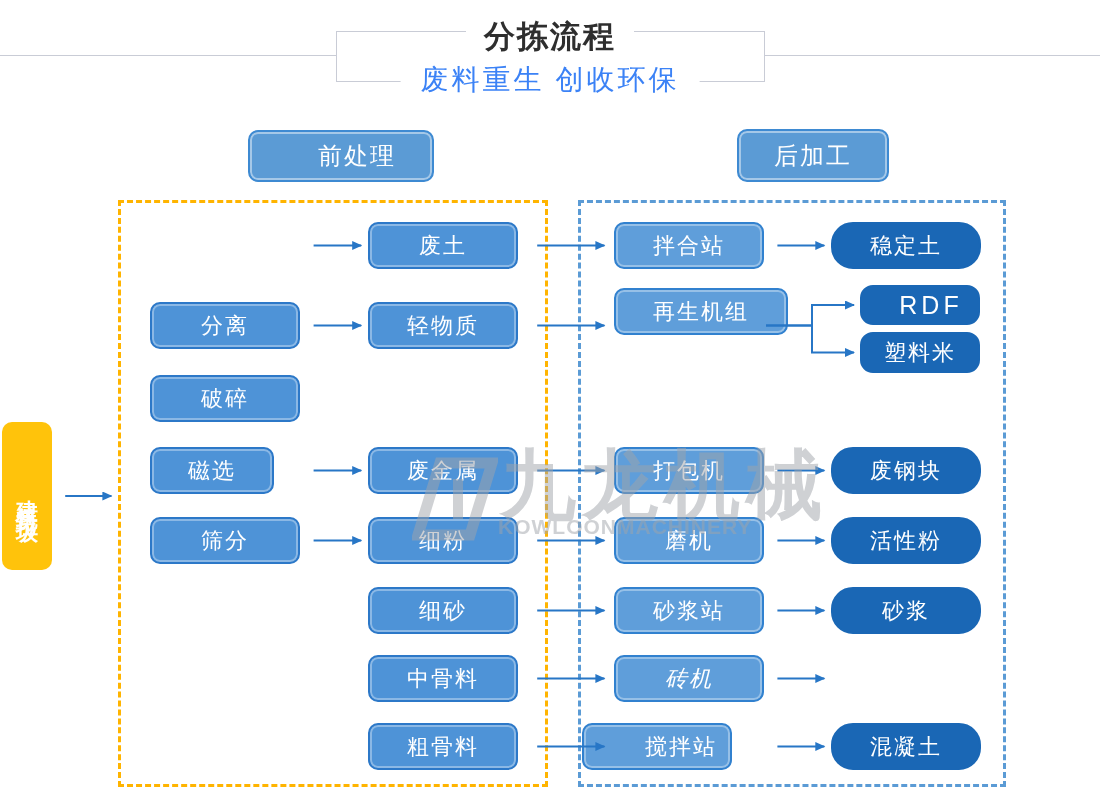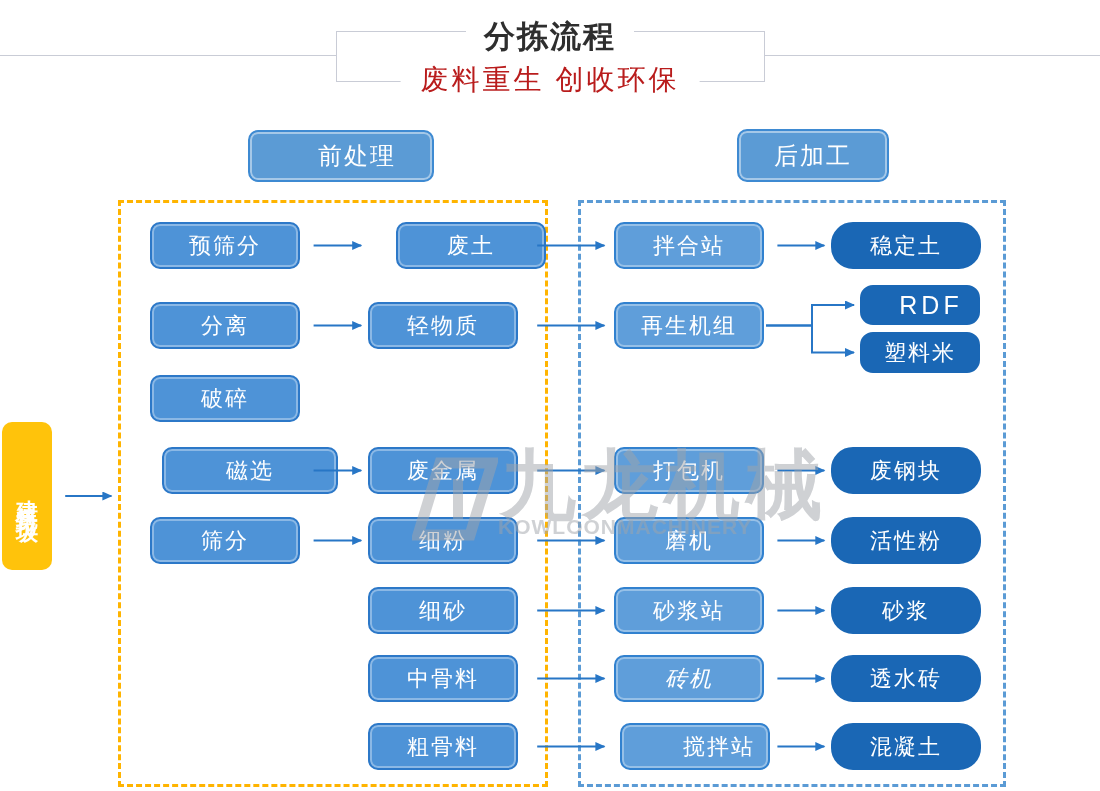--- a/index.html
+++ b/index.html
@@ -9,21 +9,21 @@
   }
   
   .hline{position:absolute;left:0;top:55px;width:1100px;height:0;border-top:1px solid #c9ccd6;z-index:0;}
   .hbox{position:absolute;left:336px;top:31px;width:427px;height:49px;background:#fff;border:1px solid #c9ccd6;z-index:1;}
   .title{
     position:absolute;top:16px;left:50%;transform:translateX(-50%);z-index:2;
     background:#fff;padding:0 18px;font-size:31px;font-weight:bold;color:#2e2e2e;white-space:nowrap;letter-spacing:2px;
   }
   .subtitle{
     position:absolute;top:61px;left:50%;transform:translateX(-50%);z-index:2;
-    background:#fff;padding:0 20px;font-size:28px;color:#b91c1c;white-space:nowrap;letter-spacing:3px;
+    background:#fff;padding:0 20px;font-size:28px;color:#3b82f6;white-space:nowrap;letter-spacing:3px;
   }
   
   .secbtn{
     position:absolute;display:flex;align-items:center;justify-content:center;
     background:#5b9bd5;border:2px solid #3e8ad2;border-radius:10px;
     box-shadow:inset 0 0 0 2px rgba(255,255,255,.45);
     color:#fff;font-size:24px;letter-spacing:2px;z-index:3;
   }
   
   .groupbox{position:absolute;z-index:1;background:transparent;}
@@ -66,49 +66,47 @@
   <div class="subtitle">废料重生 创收环保</div>
 
   <div class="secbtn" style="left:248px;top:130px;width:150px;height:48px;padding-left:32px;">前处理</div>
   <div class="secbtn" style="left:737px;top:129px;width:148px;height:49px;">后加工</div>
 
   <div class="groupbox yellow" style="left:118px;top:200px;width:424px;height:581px;"></div>
   <div class="groupbox blue" style="left:578px;top:200px;width:422px;height:581px;"></div>
 
   <div class="source">建筑垃圾</div>
 
-  <div class="node process" style="left:150px;top:222px;width:150px;height:47px;">预筛分</div>
   <div class="node process" style="left:150px;top:302px;width:150px;height:47px;">分离</div>
   <div class="node process" style="left:150px;top:375px;width:150px;height:47px;">破碎</div>
-  <div class="node process" style="left:162px;top:447px;width:176px;height:47px;">磁选</div>
+  <div class="node process" style="left:150px;top:447px;width:124px;height:47px;">磁选</div>
   <div class="node process" style="left:150px;top:517px;width:150px;height:47px;">筛分</div>
 
-  <div class="node process" style="left:368px;top:222px;width:150px;height:47px;margin-left:28px;">废土</div>
+  <div class="node process" style="left:368px;top:222px;width:150px;height:47px;">废土</div>
   <div class="node process" style="left:368px;top:302px;width:150px;height:47px;">轻物质</div>
   <div class="node process" style="left:368px;top:447px;width:150px;height:47px;">废金属</div>
   <div class="node process" style="left:368px;top:517px;width:150px;height:47px;">细粉</div>
   <div class="node process" style="left:368px;top:587px;width:150px;height:47px;">细砂</div>
   <div class="node process" style="left:368px;top:655px;width:150px;height:47px;">中骨料</div>
   <div class="node process" style="left:368px;top:723px;width:150px;height:47px;">粗骨料</div>
 
   <div class="node machine" style="left:614px;top:222px;width:150px;height:47px;">拌合站</div>
-  <div class="node machine" style="left:614px;top:302px;width:150px;height:47px;">再生机组</div>
+  <div class="node machine" style="left:614px;top:288px;width:174px;height:47px;">再生机组</div>
   <div class="node machine" style="left:614px;top:447px;width:150px;height:47px;">打包机</div>
   <div class="node machine" style="left:614px;top:517px;width:150px;height:47px;">磨机</div>
   <div class="node machine" style="left:614px;top:587px;width:150px;height:47px;">砂浆站</div>
   <div class="node machine" style="left:614px;top:655px;width:150px;height:47px;font-style:italic;">砖机</div>
-  <div class="node machine" style="left:620px;top:723px;width:150px;height:47px;padding-left:48px;">搅拌站</div>
+  <div class="node machine" style="left:582px;top:723px;width:150px;height:47px;padding-left:48px;">搅拌站</div>
 
   <div class="node result" style="left:831px;top:222px;width:150px;height:47px;">稳定土</div>
   <div class="node result small latin" style="left:860px;top:285px;width:120px;height:40px;">RDF</div>
   <div class="node result small" style="left:860px;top:332px;width:120px;height:41px;">塑料米</div>
   <div class="node result" style="left:831px;top:447px;width:150px;height:47px;">废钢块</div>
   <div class="node result" style="left:831px;top:517px;width:150px;height:47px;text-align:center;">活性粉</div>
   <div class="node result" style="left:831px;top:587px;width:150px;height:47px;">砂浆</div>
-  <div class="node result" style="left:831px;top:655px;width:150px;height:47px;">透水砖</div>
   <div class="node result" style="left:831px;top:723px;width:150px;height:47px;">混凝土</div>
 
   <svg id="arrows">
     <defs>
       <marker id="ah" markerWidth="11" markerHeight="10" refX="9" refY="4.5" orient="auto" markerUnits="userSpaceOnUse">
         <path d="M0,0 L10,4.5 L0,9 Z" fill="#2776c6"></path>
       </marker>
     </defs>
   <path d="M 65.2 496 L 111.4 496" class="arrow" marker-end="url(#ah)"></path>
       <path d="M 313.6 245.5 L 361.2 245.5" class="arrow" marker-end="url(#ah)"></path>

